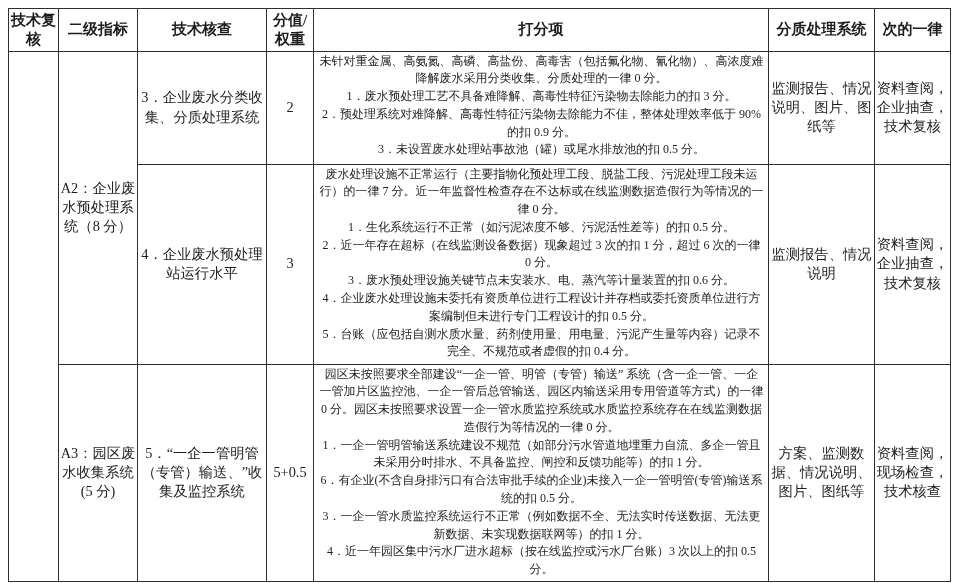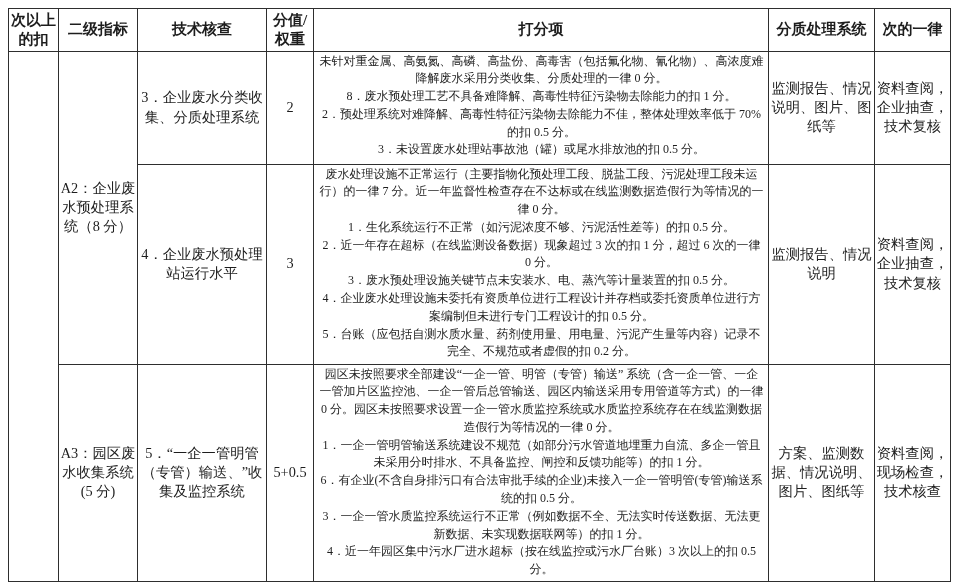--- a/index.html
+++ b/index.html
@@ -46,54 +46,54 @@
     <col style="width:79px">
     <col style="width:129px">
     <col style="width:47px">
     <col style="width:455px">
     <col style="width:106px">
     <col style="width:76px">
   </colgroup>
 
   <tbody>
       <tr>
-    <th>次以上的扣</th>
+    <th>技术复核</th>
     <th>二级指标</th>
     <th>技术核查</th>
     <th>分值/权重</th>
     <th>打分项</th>
     <th>分质处理系统</th>
     <th>次的一律</th>
   </tr>
 
   <tr class="r1">
     <td class="center" rowspan="3"></td>
     <td class="center" rowspan="2">A2：企业废水预处理系统（8 分）</td>
     <td class="center">3．企业废水分类收集、分质处理系统</td>
     <td class="center">2</td>
     <td class="scoring">
       <p>未针对重金属、高氨氮、高磷、高盐份、高毒害（包括氟化物、氰化物）、高浓度难降解废水采用分类收集、分质处理的一律 0 分。</p>
-      <p>8．废水预处理工艺不具备难降解、高毒性特征污染物去除能力的扣 1 分。</p>
-      <p>2．预处理系统对难降解、高毒性特征污染物去除能力不佳，整体处理效率低于 70%的扣 0.5 分。</p>
+      <p>1．废水预处理工艺不具备难降解、高毒性特征污染物去除能力的扣 3 分。</p>
+      <p>2．预处理系统对难降解、高毒性特征污染物去除能力不佳，整体处理效率低于 90%的扣 0.9 分。</p>
       <p>3．未设置废水处理站事故池（罐）或尾水排放池的扣 0.5 分。</p>
     </td>
     <td class="center">监测报告、情况说明、图片、图纸等</td>
     <td class="center">资料查阅，企业抽查，技术复核</td>
   </tr>
 
   <tr class="r2">
     <td class="center">4．企业废水预处理站运行水平</td>
     <td class="center">3</td>
     <td class="scoring">
       <p>废水处理设施不正常运行（主要指物化预处理工段、脱盐工段、污泥处理工段未运行）的一律 7 分。近一年监督性检查存在不达标或在线监测数据造假行为等情况的一律 0 分。</p>
       <p>1．生化系统运行不正常（如污泥浓度不够、污泥活性差等）的扣 0.5 分。</p>
       <p>2．近一年存在超标（在线监测设备数据）现象超过 3 次的扣 1 分，超过 6 次的一律 0 分。</p>
-      <p>3．废水预处理设施关键节点未安装水、电、蒸汽等计量装置的扣 0.5 分。</p>
+      <p>3．废水预处理设施关键节点未安装水、电、蒸汽等计量装置的扣 0.6 分。</p>
       <p>4．企业废水处理设施未委托有资质单位进行工程设计并存档或委托资质单位进行方案编制但未进行专门工程设计的扣 0.5 分。</p>
-      <p>5．台账（应包括自测水质水量、药剂使用量、用电量、污泥产生量等内容）记录不完全、不规范或者虚假的扣 0.2 分。</p>
+      <p>5．台账（应包括自测水质水量、药剂使用量、用电量、污泥产生量等内容）记录不完全、不规范或者虚假的扣 0.4 分。</p>
     </td>
     <td class="center">监测报告、情况说明</td>
     <td class="center">资料查阅，企业抽查，技术复核</td>
   </tr>
 
   <tr class="r3">
     <td class="center">A3：园区废水收集系统(5 分)</td>
     <td class="center">5．“一企一管明管（专管）输送、”收集及监控系统</td>
     <td class="center">5+0.5</td>
     <td class="scoring">

